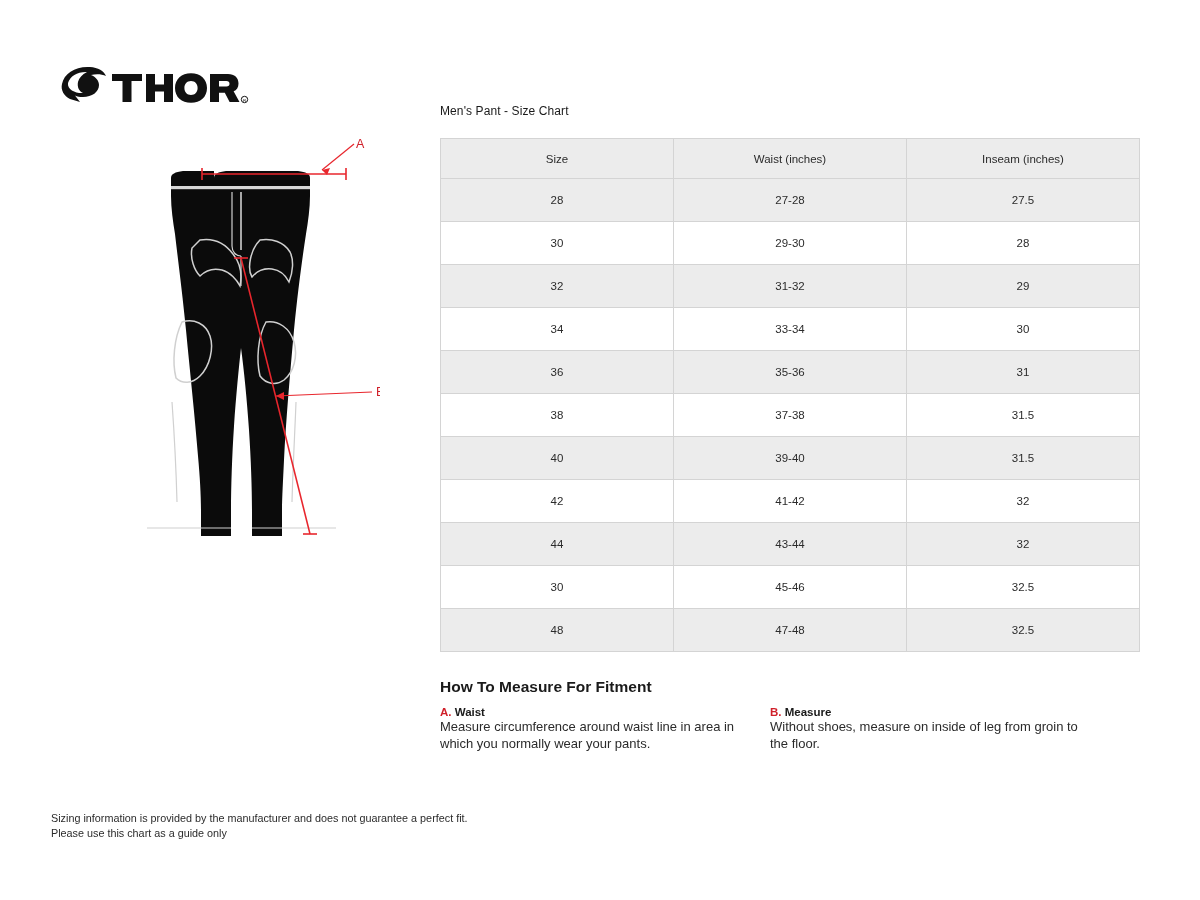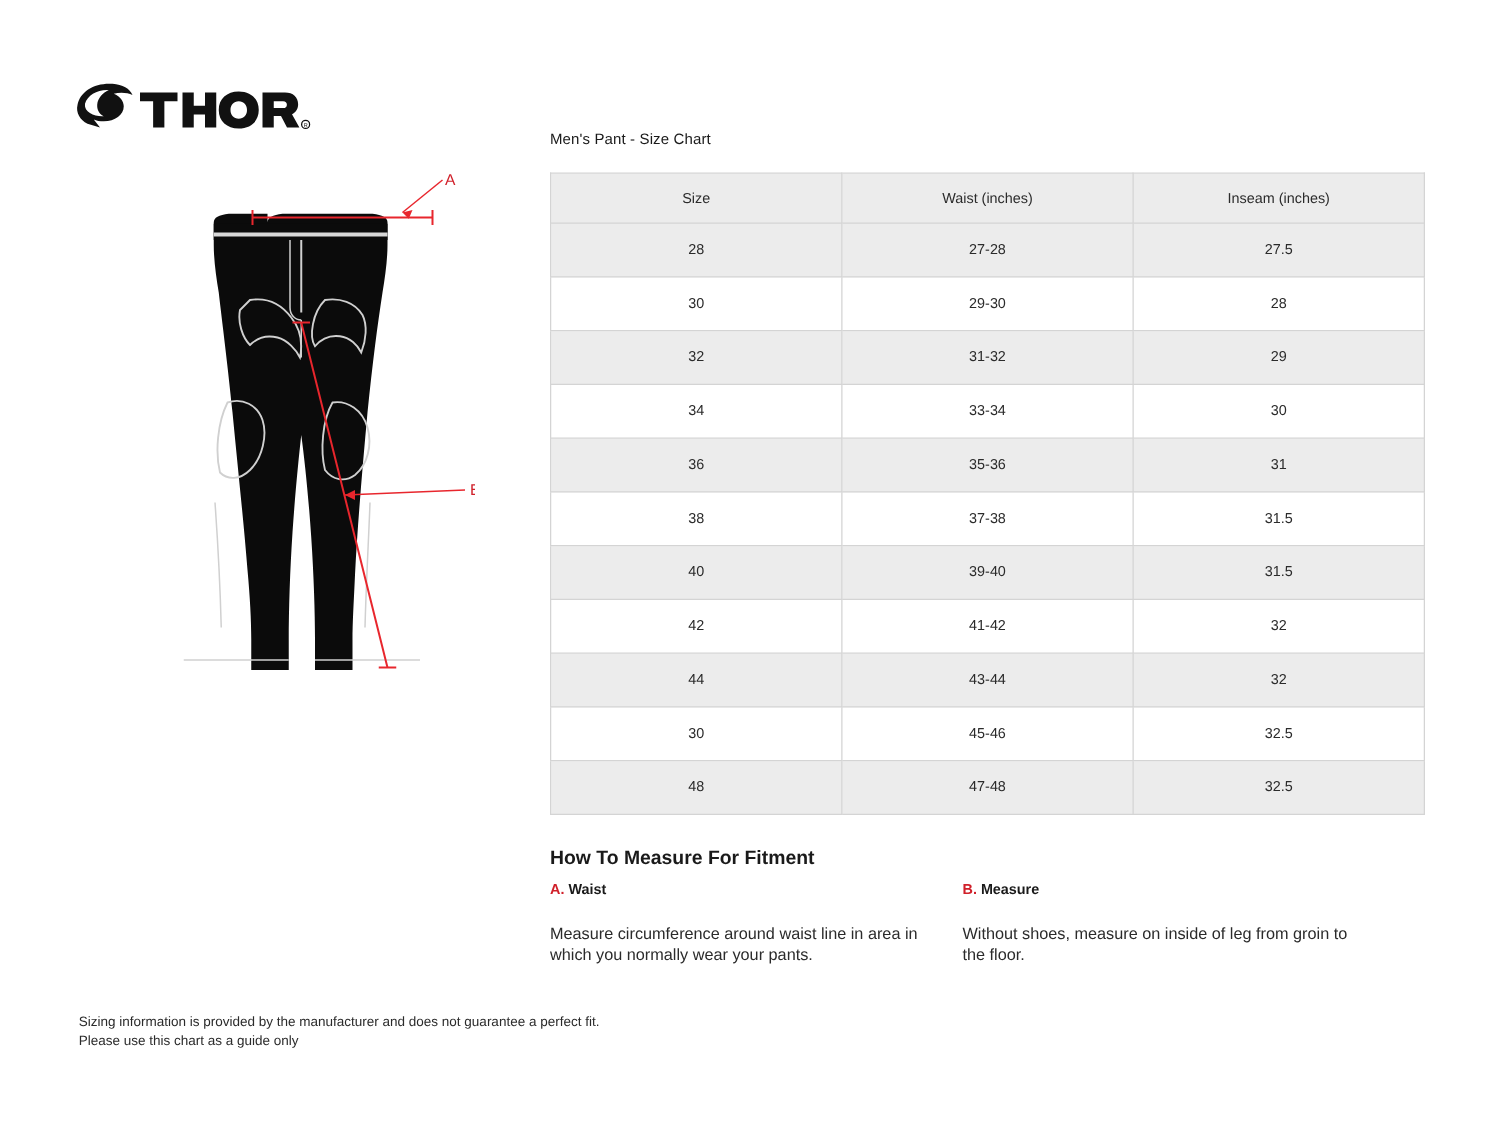--- a/index.html
+++ b/index.html
@@ -93,38 +93,38 @@
   .measure-col {
     width: 330px;
     padding-right: 22px;
   }
   .measure-col.second {
     width: 340px;
     padding-left: 0px;
   }
   .measure-label {
     font-size: 11.5px;
-    margin-bottom: 20px;
+    margin-bottom: 0;
     font-weight: bold;
     color: #1a1a1a;
   }
   .measure-label .letter {
     color: #d0202a;
     font-weight: bold;
   }
   .measure-text {
     font-size: 13px;
     line-height: 1.32;
     color: #2b2b2b;
   }
 
   
   .footer {
     position: absolute;
-    left: 63px;
+    left: 51px;
     bottom: 58px;
     font-size: 10.8px;
     line-height: 1.45;
     color: #2b2b2b;
     width: 600px;
   }
 
   
   .callout-letter {
     font-size: 12.5px;

